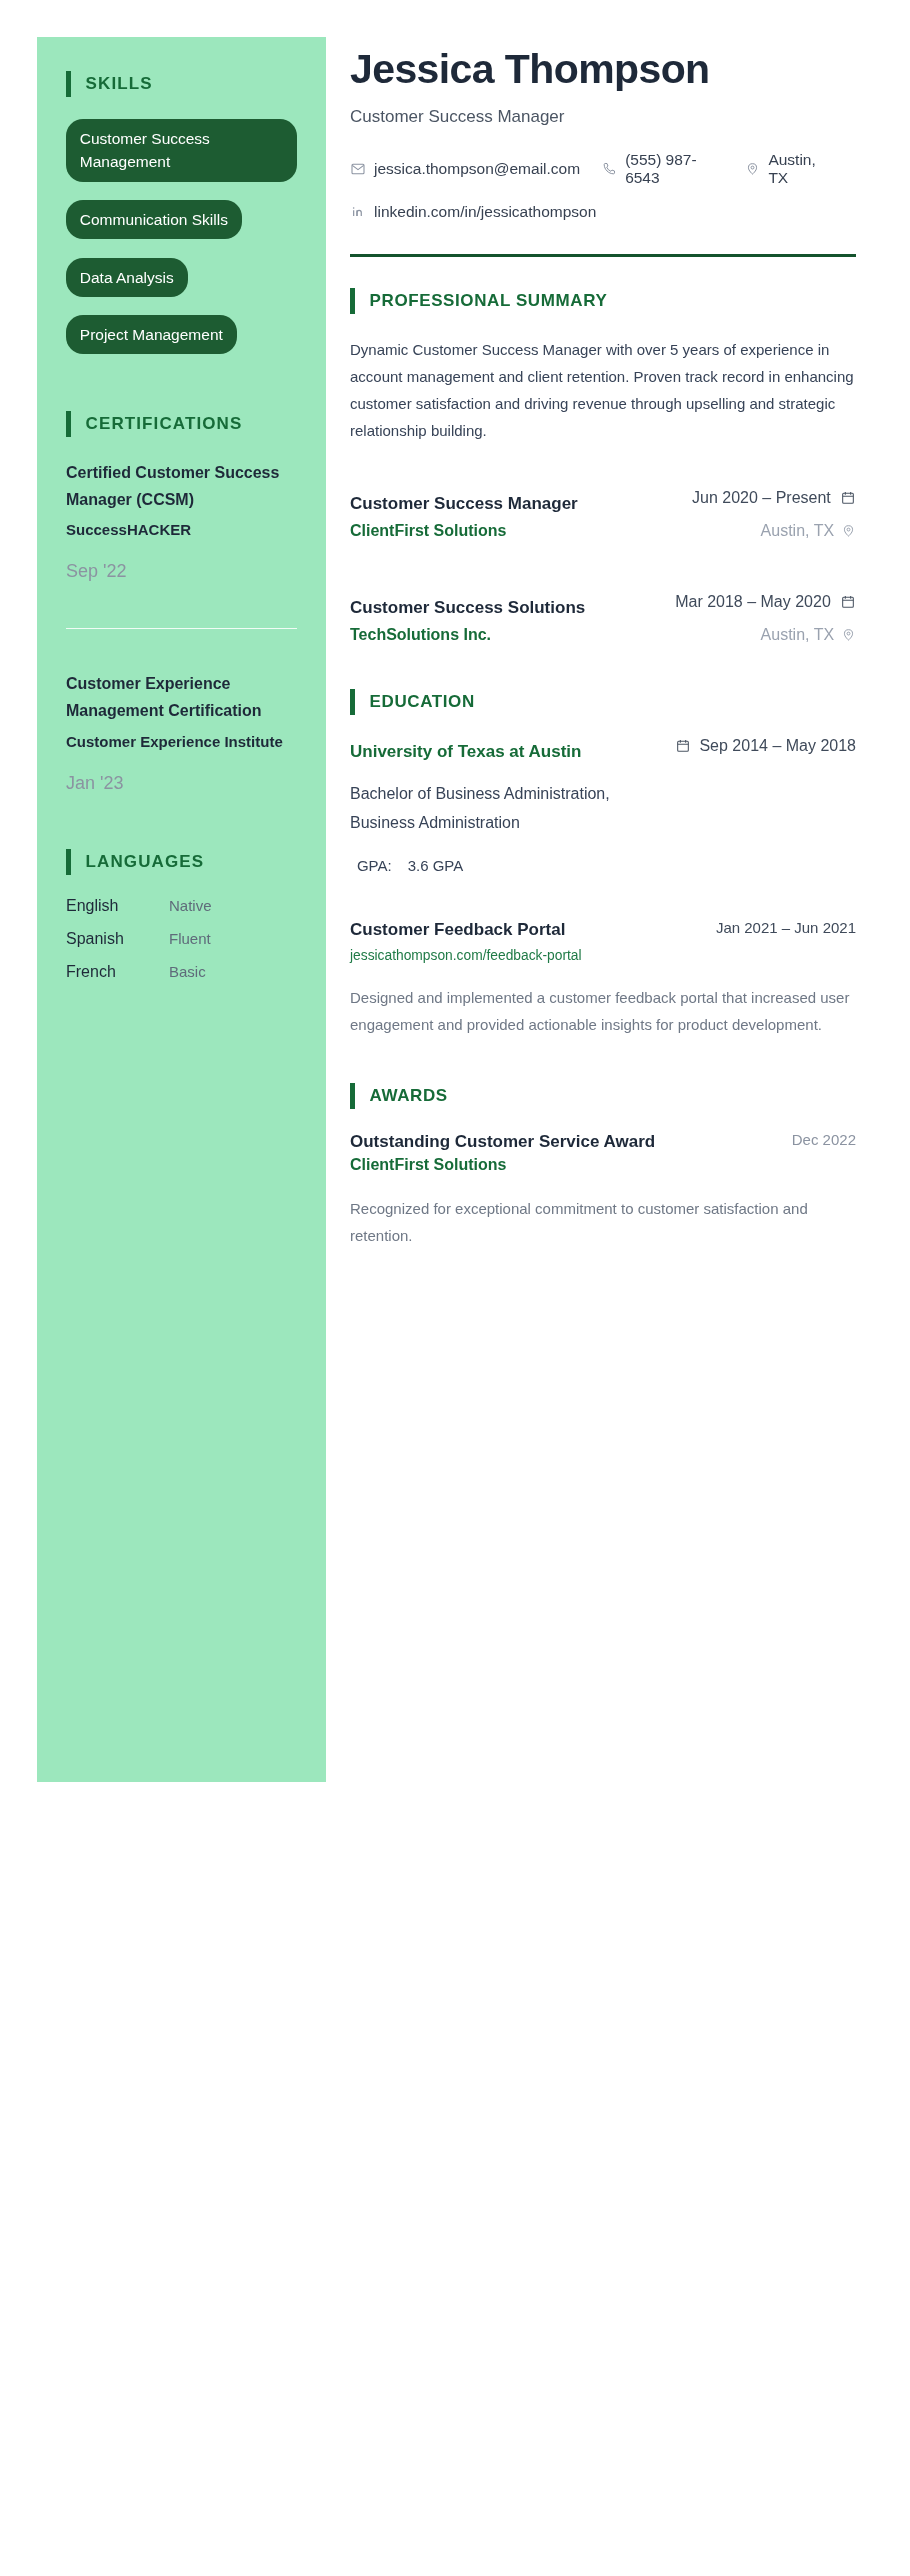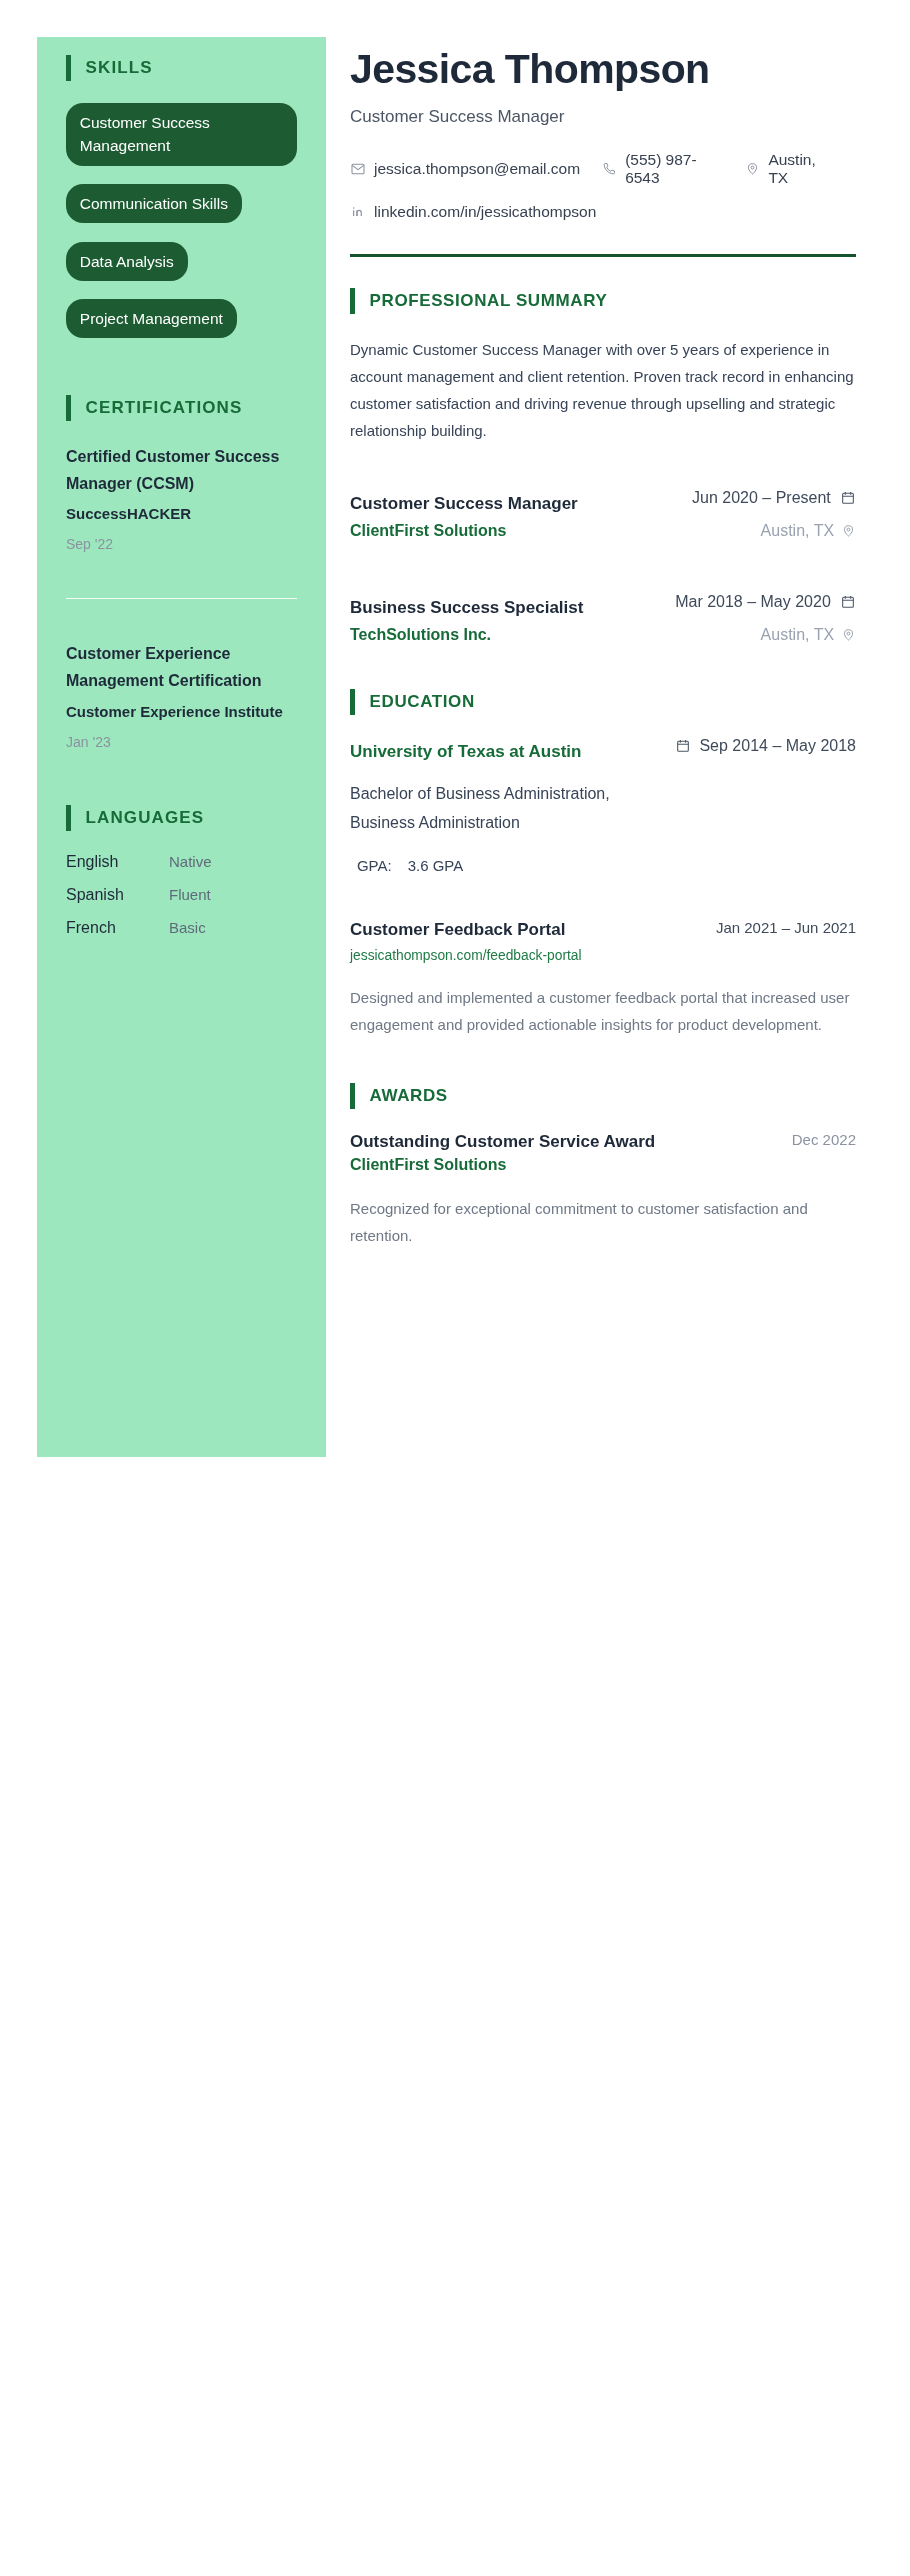--- a/index.html
+++ b/index.html
@@ -20,38 +20,38 @@
     font-family:"Liberation Sans","DejaVu Sans",sans-serif;
     color:var(--text-dark);
   }
   .page{
     position:absolute;left:37px;top:37px;width:819px;height:1420px;
     display:flex;background:#ffffff;
   }
   
   .sidebar{
     width:289px;flex:0 0 289px;background:var(--sidebar-bg);
-    padding:18px 29px;height:1420px;
+    padding:34px 29px;height:1745px;
   }
   .sec-h{display:flex;align-items:center;margin-bottom:22px;}
   .sec-bar{width:4.6px;height:26px;background:var(--accent-green);margin-right:15px;flex:0 0 4.6px;}
   .sec-title{
     color:var(--accent-green);font-weight:700;font-size:17px;letter-spacing:1.1px;
   }
   .main .sec-title{letter-spacing:0.6px;}
   .skills-list{margin-bottom:38px;}
   .skill-pill{
     display:inline-block;background:var(--pill-bg);color:#ffffff;
     font-size:15.5px;line-height:1.5;padding:8px 13.8px;border-radius:17px;
     margin-bottom:18.4px;max-width:100%;
   }
   .cert-item{margin-bottom:0;}
   .cert-name{font-size:16px;font-weight:700;line-height:1.7;color:var(--text-dark);}
   .cert-issuer{font-size:15px;font-weight:700;margin-top:8px;color:var(--text-dark);}
-  .cert-date{font-size:14px;color:var(--text-gray);margin-top:14px;}
+  .cert-date{font-size:18px;color:var(--text-gray);margin-top:23px;}
   .cert-divider{height:1.1px;background:rgba(255,255,255,0.85);margin:46px 0 41px 0;}
   .certs-wrap{margin-bottom:55px;}
   .lang-row{display:grid;grid-template-columns:103px 1fr;align-items:baseline;margin-bottom:15px;}
   .lang-name{font-size:16px;font-weight:400;color:var(--text-dark);}
   .lang-level{font-size:15px;color:#5f6b7a;}
   
   .main{flex:1;padding:8px 0 0 24px;}
   .name{font-size:41px;font-weight:700;letter-spacing:-0.6px;color:var(--text-dark);line-height:1.2;}
   .job-headline{font-size:17px;color:#4b5563;margin-top:12.6px;}
   .contact-row{display:flex;align-items:center;margin-top:24px;font-size:15.5px;color:#374151;}
@@ -225,21 +225,21 @@
                   </svg>
               </span>
             </span>
           </div>
         </div>
       </div>
 
       <div class="entry">
         <div class="entry-head">
           <div class="entry-left">
-            <div class="entry-title">Business Success Specialist</div>
+            <div class="entry-title">Customer Success Solutions</div>
             <div class="entry-company">TechSolutions Inc.</div>
           </div>
           <div class="entry-right">
             <span class="date-row">
               <span>Mar 2018 – May 2020</span>
               <span class="ic">
                 <svg width="16" height="16" viewBox="0 0 24 24" fill="none" stroke="currentColor" stroke-width="1.6">
                     <rect x="4" y="5" width="16" height="15" rx="1.5"></rect>
                     <path d="M8 3v4M16 3v4M4 9.5h16"></path>
                   </svg>

